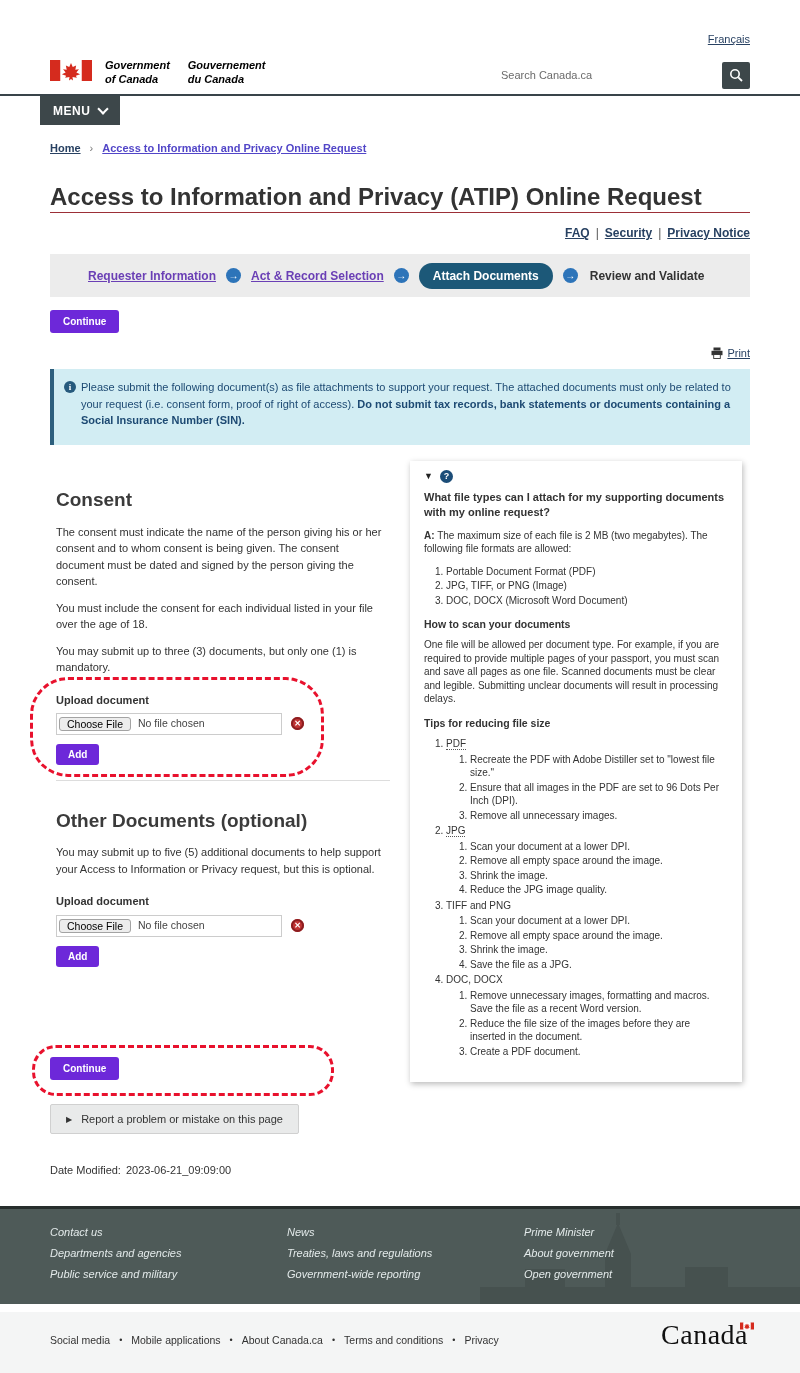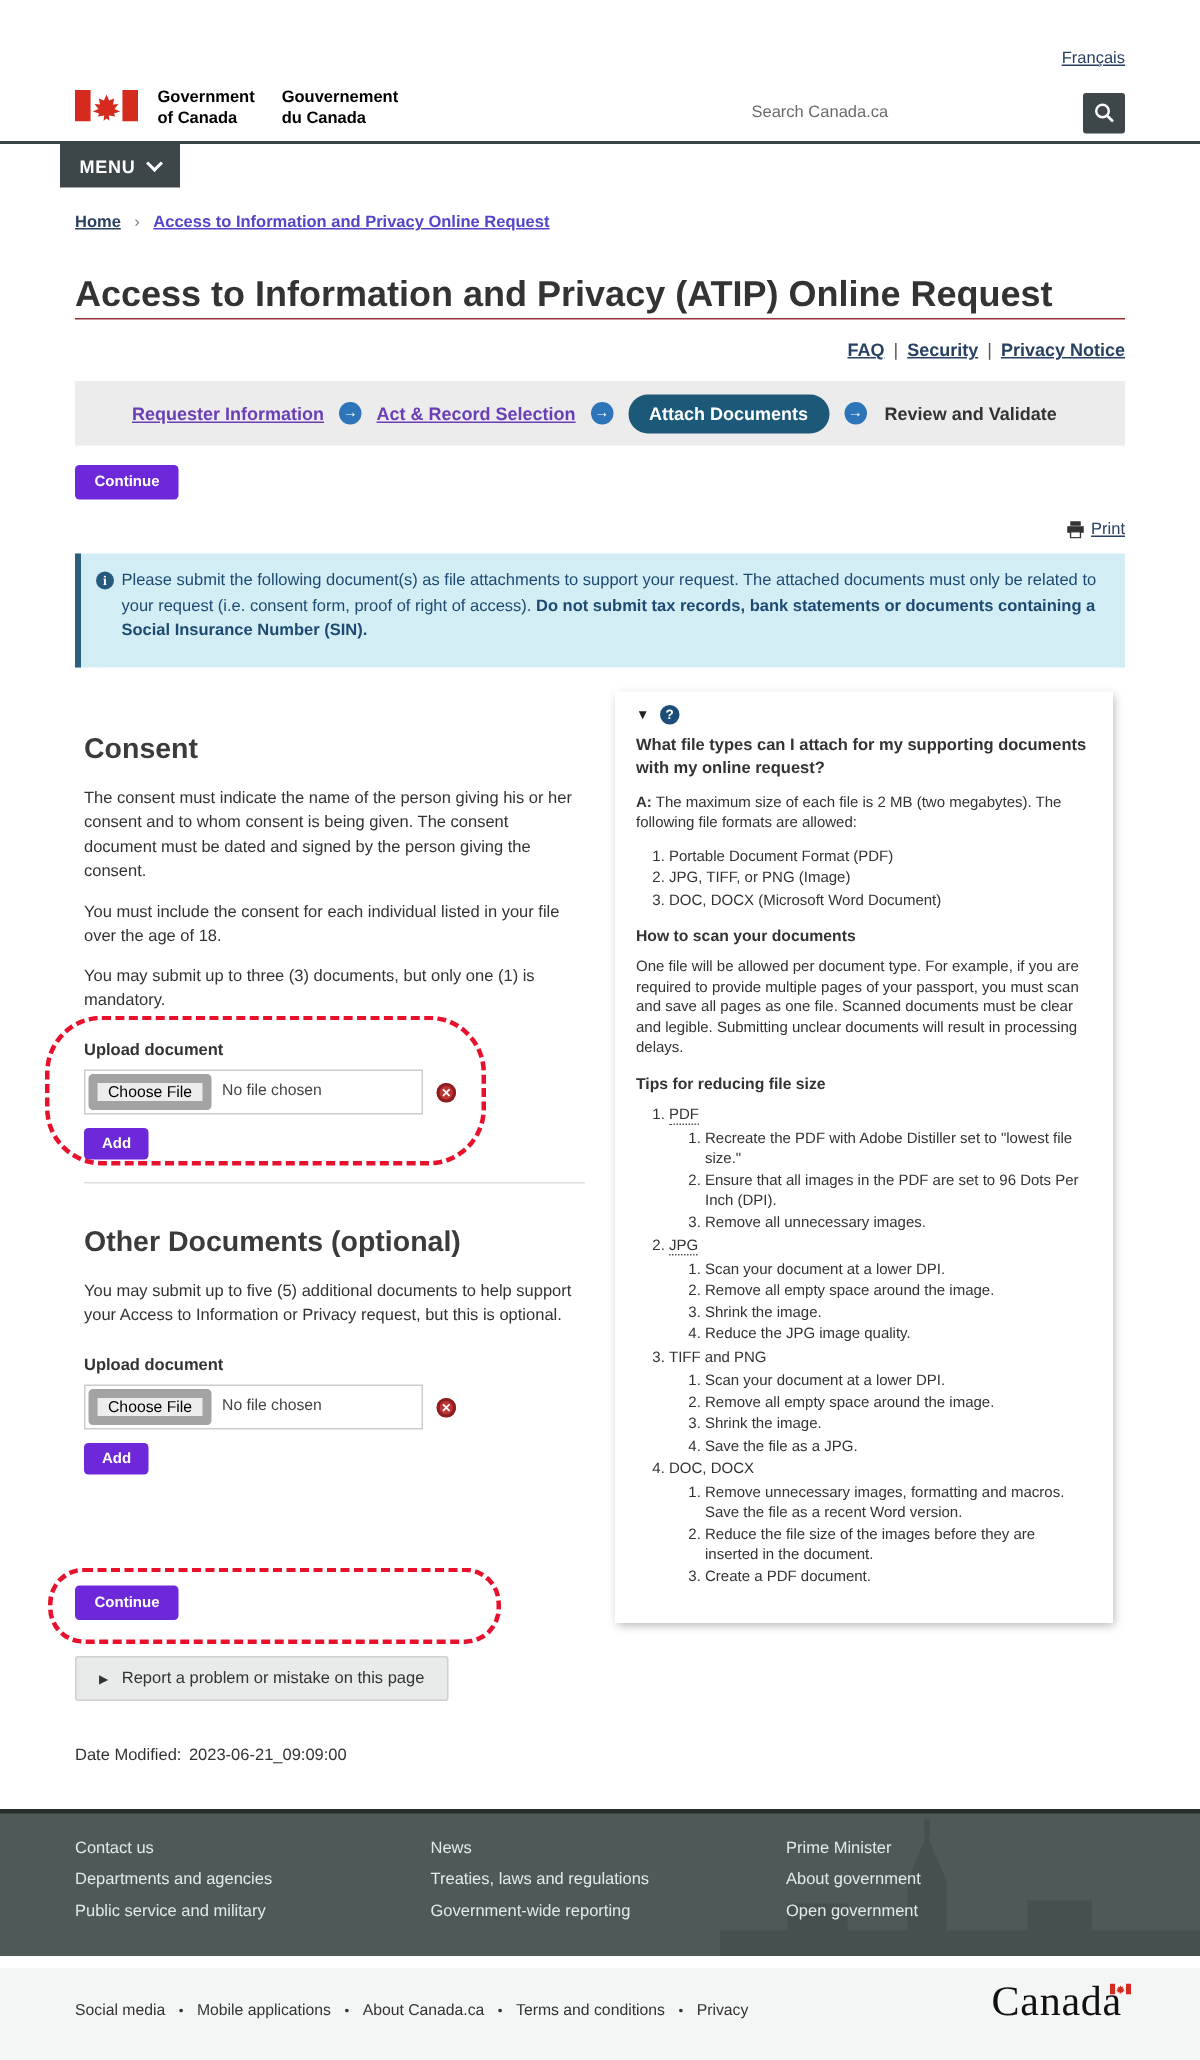--- a/index.html
+++ b/index.html
@@ -8,21 +8,21 @@
   a{cursor:pointer;}
 
   
   .site-header{position:absolute;top:0;left:0;right:0;height:94px;background:#fff;
                border-bottom:2px solid #39444a;}
   .lang-link{position:absolute;top:33px;right:50px;font-size:11px;color:#284162;
              text-decoration:underline;}
   .fip{position:absolute;top:58px;left:50px;display:flex;align-items:flex-start;gap:13px;}
   .fip svg{width:42px;height:21px;margin-top:2px;}
   .fip-text{display:flex;gap:18px;font-size:11px;font-weight:bold;color:#000;line-height:1.3;}
-  .fip-text span{display:block;}
+  .fip-text span{display:block;font-style:italic;}
   .searchwrap{position:absolute;top:61px;right:50px;display:flex;align-items:center;}
   .search-input{width:212px;height:26px;border:1px solid #fff;font-size:11px;color:#444;
                 padding:0 8px;outline:none;font-family:inherit;}
   .search-input::placeholder{color:#6b6b6b;}
   .search-btn{width:28px;height:27px;background:#3d474a;border:none;border-radius:2px;
               display:flex;align-items:center;justify-content:center;cursor:pointer;}
 
   
   .menu-btn{position:absolute;top:96px;left:40px;height:29px;padding:0 13px;background:#3d474a;
             color:#fff;font-size:12px;font-weight:bold;border:none;display:flex;align-items:center;
@@ -72,21 +72,21 @@
 
   
   .leftcol{position:absolute;top:460px;left:56px;width:334px;font-size:11px;line-height:1.5;}
   .leftcol h2{font-size:19px;margin:26px 0 9px;color:#3b3b3b;}
   .leftcol p{margin:0 0 10px;}
   .upload-group{position:relative;margin-top:16px;}
   .upload-label{font-weight:bold;display:block;margin-bottom:5px;}
   .filerow{display:flex;align-items:center;gap:9px;}
   .filebox{display:flex;align-items:center;border:1px solid #ccc;background:#fff;width:220px;
            padding:2px;}
-  .file-btn{border:6px solid #a3a3a3;background:#ededed;font-size:10.5px;padding:0 7px;
+  .file-btn{border:1px solid #a3a3a3;background:#ededed;font-size:10.5px;padding:0 7px;
             border-radius:3px;white-space:nowrap;cursor:pointer;font-family:inherit;}
   .file-status{font-size:10.5px;color:#444;margin-left:7px;white-space:nowrap;}
   .remove-icon{width:13px;height:13px;border-radius:50%;background:#c03434;color:#fff;font-size:8px;
                line-height:13px;text-align:center;font-weight:bold;box-shadow:inset 0 0 0 2px #8c1d20;
                cursor:pointer;flex:none;}
   .add-btn{margin-top:9px;padding:5px 12px;}
   .sep-rule{border:none;border-top:1px solid #ddd;margin:15px 0 0;}
 
   
   .ann{position:absolute;border:3px dashed #e8112d;pointer-events:none;}
@@ -114,21 +114,21 @@
   .bottom-continue .btn-dark{padding:6px 13px;}
   .report-btn{position:absolute;top:1104px;left:50px;background:#e9eaea;border:1px solid #d0d0d0;
               border-radius:2px;padding:8px 15px;font-size:11px;color:#333;display:flex;gap:9px;
               align-items:center;font-family:inherit;cursor:pointer;}
   .report-marker{font-size:8px;color:#333;}
   .datemod{position:absolute;top:1153px;left:50px;font-size:11px;color:#333;}
   .datemod .dm-value{margin-left:5px;}
 
   
   .main-footer{position:absolute;top:1206px;left:0;right:0;height:98px;background:#4e5a58;
-               border-top:3px solid #272e2c;overflow:hidden;box-sizing:border-box;}
+               border-top:3px solid #272e2c;overflow:hidden;box-sizing:border-box;font-style:italic;}
   .parliament{position:absolute;right:0;bottom:0;width:320px;height:95px;}
   .fcols{position:relative;display:flex;padding:17px 0 0 50px;}
   .fcol{width:237px;display:flex;flex-direction:column;gap:9px;}
   .fcol a{font-size:11px;color:#e3eaea;text-decoration:none;}
   .subfooter{position:absolute;top:1312px;left:0;right:0;height:61px;background:#f4f5f5;text-align:right;}
   .sublinks{position:absolute;top:22px;left:50px;font-size:10.5px;display:flex;align-items:center;gap:9px;}
   .sublinks a{color:#333;text-decoration:none;}
   .dot{color:#333;font-size:9px;}
   .wordmark{position:absolute;top:7px;right:46px;display:flex;align-items:flex-start;}
   .wordmark .wm-text{font-family:"Liberation Serif",serif;font-size:28px;color:#111;letter-spacing:.5px;}

